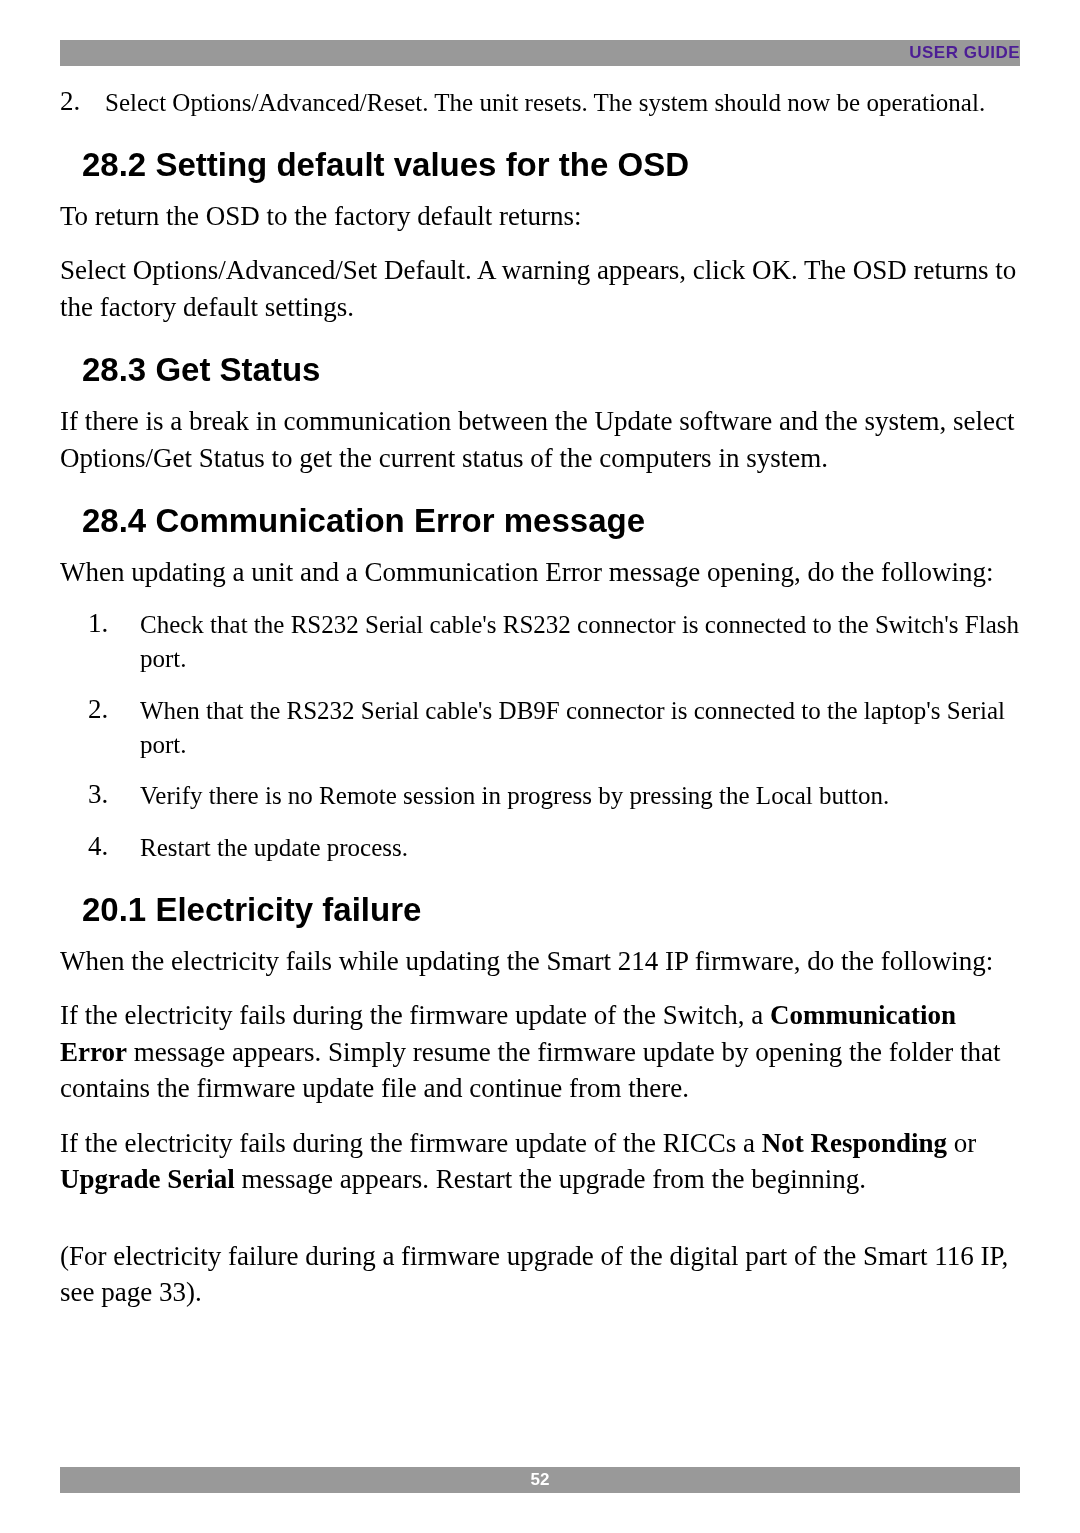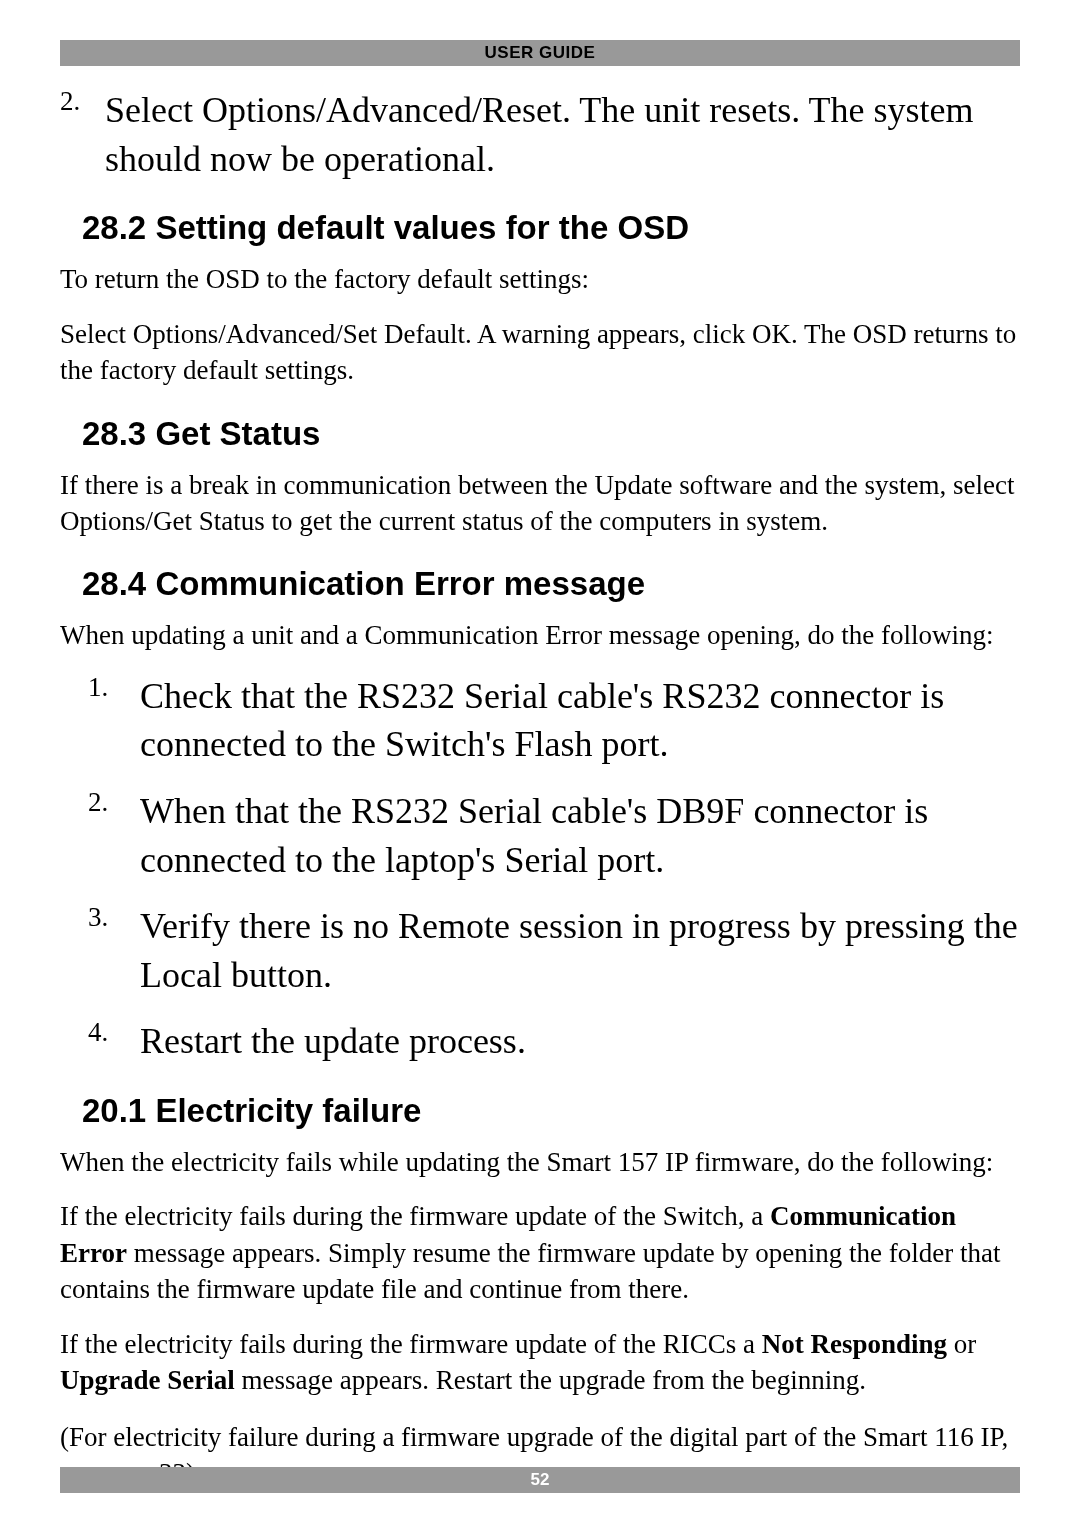--- a/index.html
+++ b/index.html
@@ -11,45 +11,45 @@
       width: 1080px;
       height: 1533px;
       background: #ffffff;
       font-family: "Times New Roman", Times, serif;
       color: #000000;
       padding: 40px 60px 0 60px;
       position: relative;
     }
     .header-bar {
       background: #999999;
-      color: #000000;
+      color: #4c1d95;
       font-family: Arial, Helvetica, sans-serif;
       font-weight: bold;
       font-size: 17px;
-      text-align: center;
+      text-align: right;
       padding: 3px 0;
       margin-bottom: 20px;
       letter-spacing: 0.5px;
     }
     .body-text {
       font-size: 27px;
       line-height: 1.35;
       margin-bottom: 18px;
     }
     .numbered-item {
       display: flex;
       margin-bottom: 18px;
     }
     .numbered-item .num {
       font-size: 27px;
       width: 45px;
       flex-shrink: 0;
     }
     .numbered-item .txt {
-      font-size: 36px;
+      font-size: 25px;
       line-height: 1.35;
       flex: 1;
       font-family: Liberation Serif, serif;
     }
     .section-heading {
       font-family: Arial, Helvetica, sans-serif;
       font-weight: bold;
       font-size: 33px;
       margin-top: 26px;
       margin-bottom: 14px;
@@ -84,21 +84,21 @@
 <div class="header-bar">
   <span>USER GUIDE</span>
 </div>
 
 <div class="numbered-item">
   <div class="num">2.</div>
   <div class="txt">Select Options/Advanced/Reset. The unit resets. The system should now be operational.</div>
 </div>
 
 <div class="section-heading">28.2 Setting default values for the OSD</div>
-<div class="body-text">To return the OSD to the factory default settings:</div>
+<div class="body-text">To return the OSD to the factory default returns:</div>
 <div class="body-text">Select Options/Advanced/Set Default. A warning appears, click OK. The OSD returns to the factory default settings.</div>
 
 <div class="section-heading">28.3 Get Status</div>
 <div class="body-text">If there is a break in communication between the Update software and the system, select Options/Get Status to get the current status of the computers in system.</div>
 
 <div class="section-heading">28.4 Communication Error message</div>
 <div class="body-text">When updating a unit and a Communication Error message opening, do the following:</div>
 
 <div class="step-list">
   <div class="numbered-item">
@@ -113,27 +113,27 @@
     <div class="num">3.</div>
     <div class="txt">Verify there is no Remote session in progress by pressing the Local button.</div>
   </div>
   <div class="numbered-item">
     <div class="num">4.</div>
     <div class="txt">Restart the update process.</div>
   </div>
 </div>
 
 <div class="section-heading">20.1 Electricity failure</div>
-<div class="body-text">When the electricity fails while updating the Smart 157 IP firmware, do the following:</div>
+<div class="body-text">When the electricity fails while updating the Smart 214 IP firmware, do the following:</div>
 
 <div class="body-text">
   <span>If the electricity fails during the firmware update of the Switch, a </span><span class="bold">Communication Error</span><span> message appears. Simply resume the firmware update by opening the folder that contains the firmware update file and continue from there.</span>
 </div>
 
 <div class="body-text">
   <span>If the electricity fails during the firmware update of the RICCs a </span><span class="bold">Not Responding</span><span> or </span><span class="bold">Upgrade Serial</span><span> message appears. Restart the upgrade from the beginning.</span>
 </div>
 
-<div class="body-text" style="margin-top:20px;">(For electricity failure during a firmware upgrade of the digital part of the Smart 116 IP, see page 33).</div>
+<div class="body-text" style="margin-top:40px;">(For electricity failure during a firmware upgrade of the digital part of the Smart 116 IP, see page 33).</div>
 
 <div class="footer-bar">
   <span>52</span>
 </div>
 
 </body></html>

